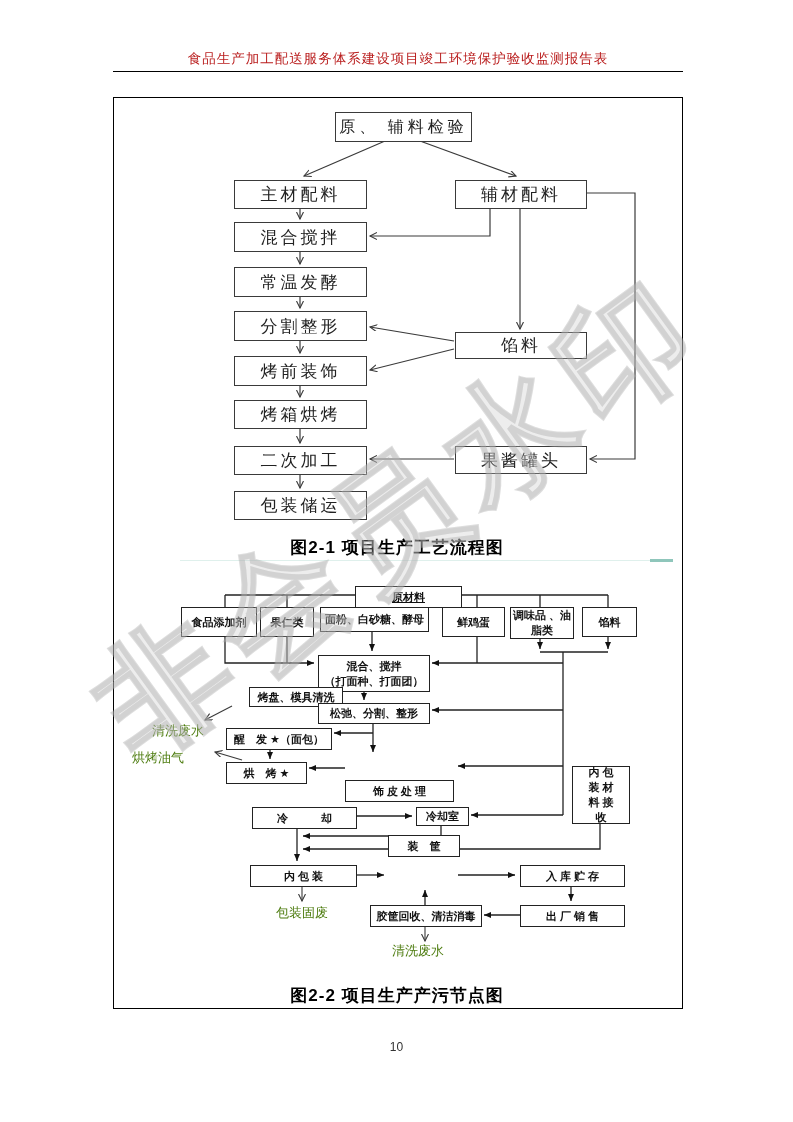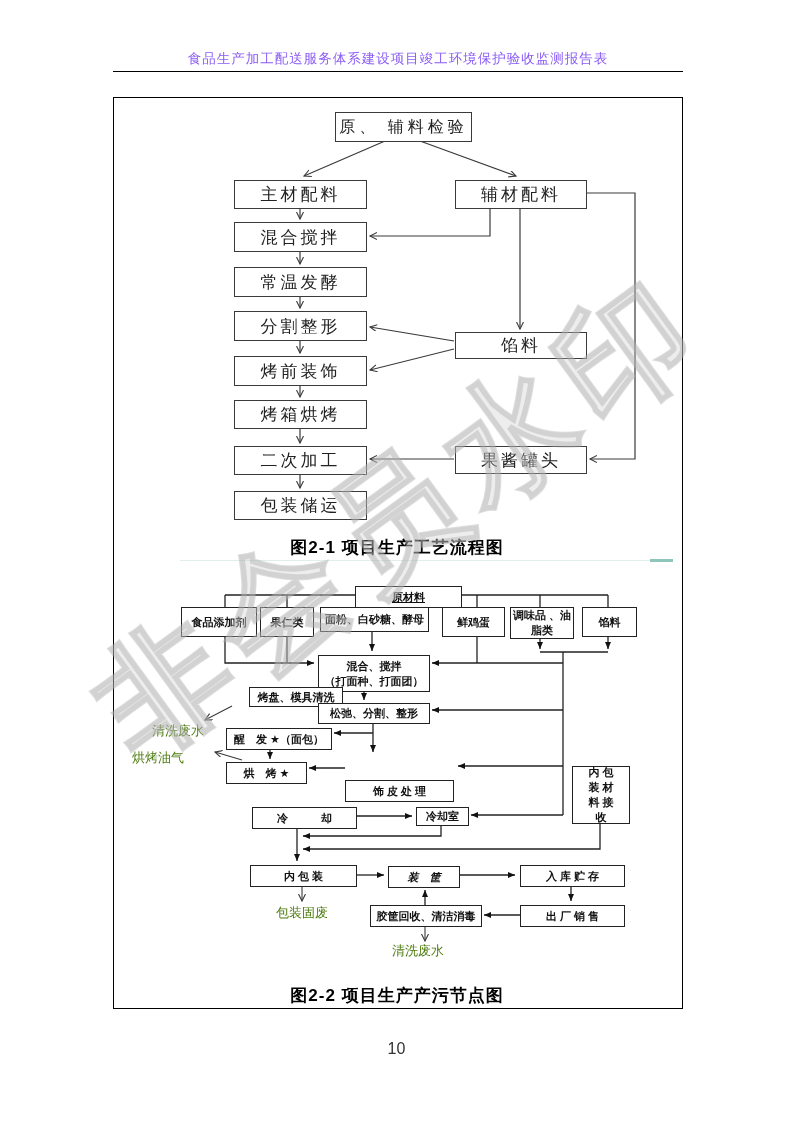--- a/index.html
+++ b/index.html
@@ -2,40 +2,40 @@
 <html><head>
 <meta charset="utf-8">
 <style>
   html,body{margin:0;padding:0;background:#ffffff;}
   .page{
     position:relative;width:793px;height:1122px;background:#fff;overflow:hidden;
     font-family:"Liberation Sans","DejaVu Sans",sans-serif;color:#1a1a1a;
   }
   .hdr{
     position:absolute;left:113px;top:50px;width:570px;text-align:center;
-    font-size:13.5px;letter-spacing:1px;color:#8b5cf6;
+    font-size:13.5px;letter-spacing:1px;color:#b91c1c;
   }
   .hdr-line{position:absolute;left:113px;top:71px;width:570px;height:0;border-top:1.5px solid #000;}
   .frame{position:absolute;left:113px;top:97px;width:568px;height:910px;border:1.5px solid #000;}
   svg.flow{position:absolute;left:0;top:0;}
   
   .n1{
     position:absolute;border:1.2px solid #3a3a3a;background:#fff;
     display:flex;align-items:center;justify-content:center;
     font-size:17px;letter-spacing:3px;color:#222;white-space:pre-line;text-align:center;
   }
   
   .n2{
     position:absolute;border:1.2px solid #222;background:#fff;
     display:flex;align-items:center;justify-content:center;
     font-size:11px;font-weight:bold;color:#111;white-space:pre-line;text-align:center;line-height:1.35;
   }
   .ftxt{position:absolute;font-size:13px;color:#4d7c0f;white-space:nowrap;}
   .cap{position:absolute;left:113px;width:568px;text-align:center;font-size:17px;font-weight:bold;color:#000;letter-spacing:1px;}
-  .pgnum{position:absolute;left:0;top:1040px;width:793px;text-align:center;font-size:16px;color:#333;}
+  .pgnum{position:absolute;left:0;top:1040px;width:793px;text-align:center;font-size:12px;color:#333;}
   .wm{
     position:absolute;left:30px;top:430px;width:740px;text-align:center;
     font-size:130px;font-weight:bold;letter-spacing:12px;white-space:nowrap;
     color:rgba(195,195,195,0.30);-webkit-text-stroke:2px rgba(170,170,170,0.40);
     transform:rotate(-36deg);transform-origin:50% 50%;pointer-events:none;z-index:50;
   }
   .teal-faint{position:absolute;left:180px;top:560px;width:493px;height:1px;background:#dff0ec;}
   .teal-dark{position:absolute;left:650px;top:559px;width:23px;height:3px;background:#8fc6bb;}
 </style>
 </head>
@@ -158,21 +158,21 @@
   <div class="n2" style="left:226px;top:728px;width:104px;height:20px;">醒　发 ★（面包）</div>
   <div class="n2" style="left:226px;top:762px;width:79px;height:20px;">烘　烤 ★</div>
   <div class="n2" style="left:345px;top:756px;width:107px;height:20px;margin-top:24px;">饰 皮 处 理</div>
   <div class="n2" style="left:572px;top:766px;width:56px;height:56px;">内 包
 装 材
 料 接
 收</div>
   <div class="n2" style="left:252px;top:807px;width:103px;height:20px;">冷　　　却</div>
   <div class="n2" style="left:416px;top:807px;width:51px;height:17px;">冷却室</div>
   <div class="n2" style="left:250px;top:865px;width:105px;height:20px;">内 包 装</div>
-  <div class="n2" style="left:388px;top:866px;width:70px;height:20px;font-style:italic;">装　筐</div>
+  <div class="n2" style="left:388px;top:835px;width:70px;height:20px;">装　筐</div>
   <div class="n2" style="left:520px;top:865px;width:103px;height:20px;">入 库 贮 存</div>
   <div class="n2" style="left:370px;top:905px;width:110px;height:20px;">胶筐回收、清洁消毒</div>
   <div class="n2" style="left:520px;top:905px;width:103px;height:20px;">出 厂 销 售</div>
 
   <div class="ftxt" style="left:152px;top:722px;">清洗废水</div>
   <div class="ftxt" style="left:132px;top:749px;">烘烤油气</div>
   <div class="ftxt" style="left:276px;top:904px;">包装固废</div>
   <div class="ftxt" style="left:392px;top:942px;">清洗废水</div>
 
   <div class="cap" style="top:984px;">图2-2  项目生产产污节点图</div>

